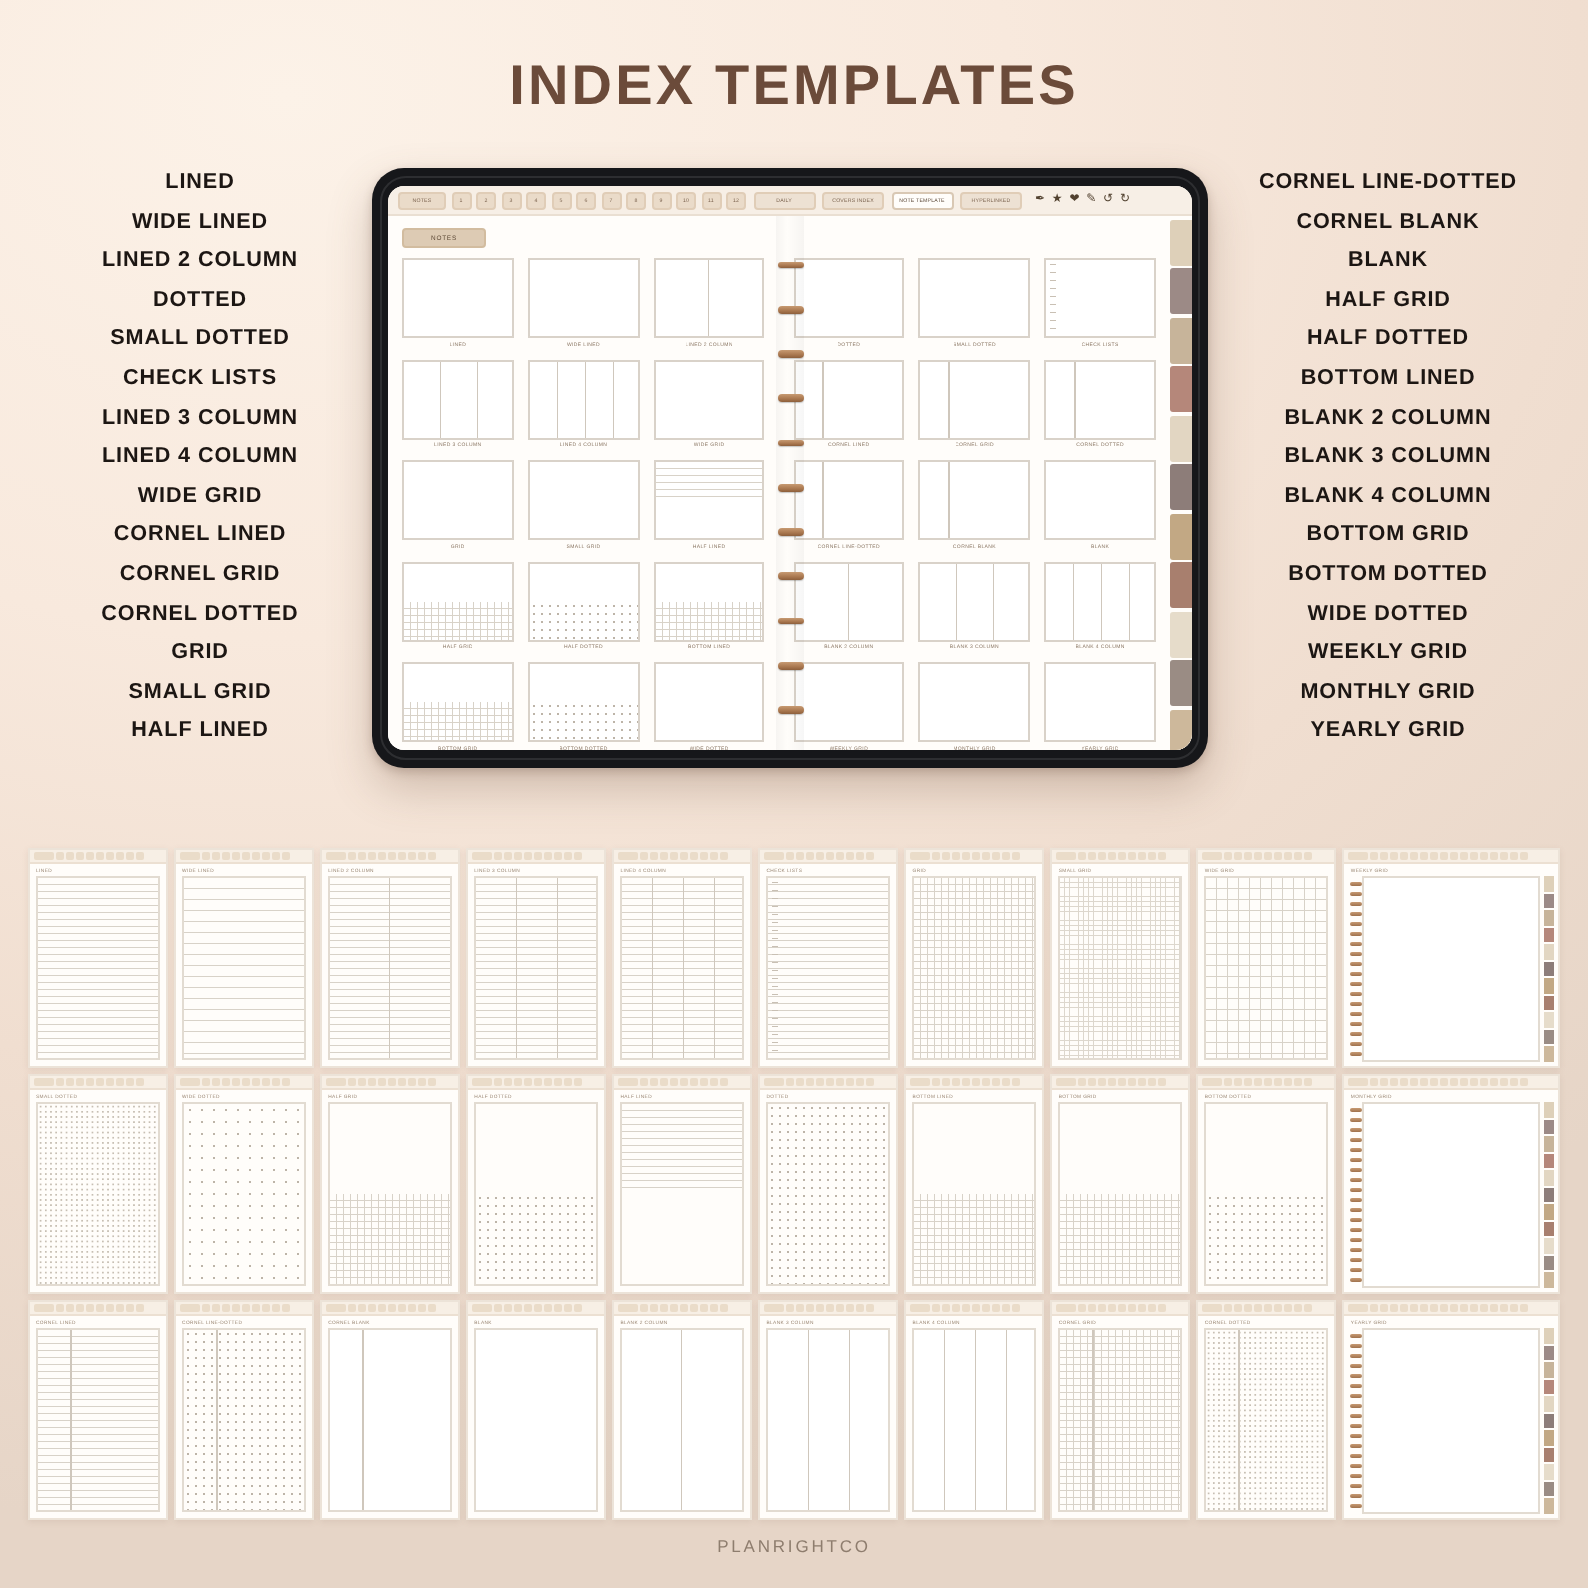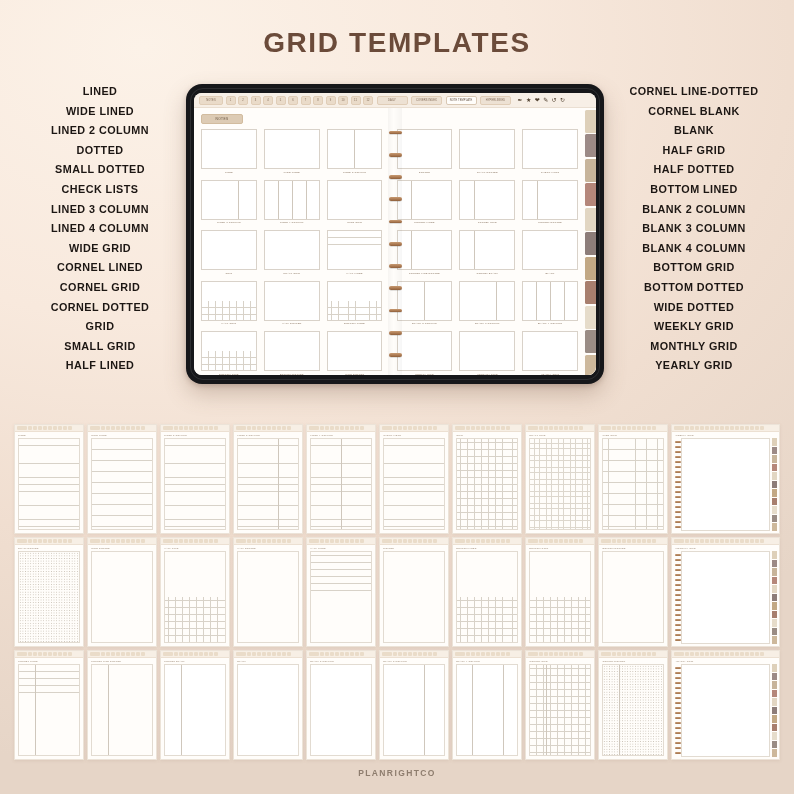--- a/index.html
+++ b/index.html
@@ -205,27 +205,27 @@
   .mspiral i { display:block; width: 6.5px; height: 2px; border-radius: 1px;
     background: linear-gradient(to bottom,#c79a72,#a0724c); }
   .mpage { flex: 1; border: .5px solid #e2dbd1; background:#fff; margin-right: 2px; position: relative; overflow:hidden; }
   .mside { width: 5px; flex: 0 0 5px; display:flex; flex-direction:column; gap:1px; }
   .mside i { flex:1; display:block; }
 
   
   .footer {
     position: absolute; left: 0; right: 0; bottom: 16px;
     text-align: center;
-    font-size: 8.5px; letter-spacing: 1.4px; color: #8e7d6e; font-weight: bold;
+    font-size: 8.5px; letter-spacing: 1.4px; color: #8e7d6e;
   }
 </style>
 </head>
 <body>
 
-<div class="title">GRID TEMPLATES</div>
+<div class="title">INDEX TEMPLATES</div>
 
 <ul class="side-list left" id="left-list">
     <li>LINED</li>
     <li>WIDE LINED</li>
     <li>LINED 2 COLUMN</li>
     <li>DOTTED</li>
     <li>SMALL DOTTED</li>
     <li>CHECK LISTS</li>
     <li>LINED 3 COLUMN</li>
     <li>LINED 4 COLUMN</li>

